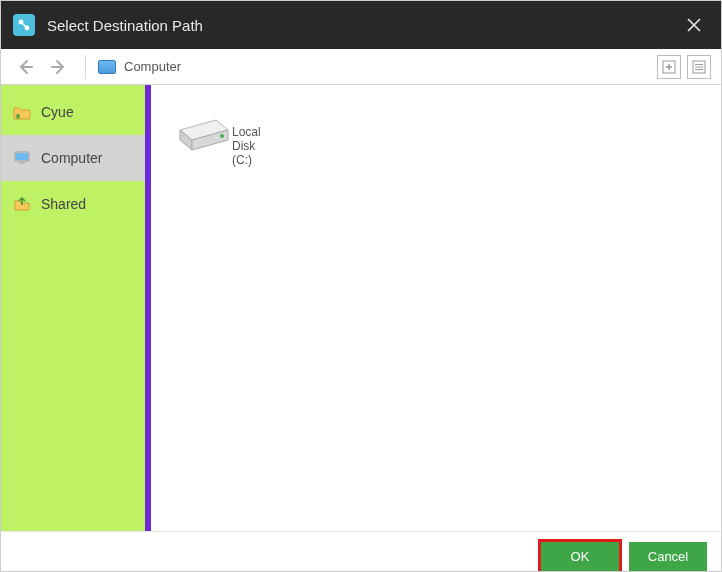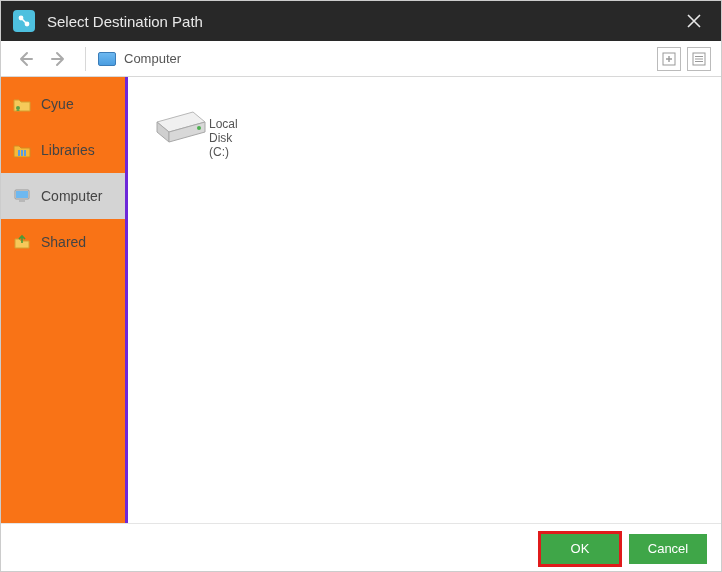--- a/index.html
+++ b/index.html
@@ -1,20 +1,20 @@
 <!DOCTYPE html>
 <html><head>
 <meta charset="utf-8">
 <style>
 * { margin: 0; padding: 0; box-sizing: border-box; font-family: -apple-system, BlinkMacSystemFont, "Segoe UI", Arial, sans-serif; }
 body { background: #fff; width: 722px; height: 572px; overflow: hidden; border: 1px solid #ccc; }
 
 .titlebar {
   background: #282828;
-  height: 40px;
+  height: 48px;
   display: flex;
   align-items: center;
   padding: 0 12px;
   color: #e8e8e8;
 }
 .titlebar .app-icon {
   width: 22px; height: 22px;
   background: #4ec0df;
   border-radius: 4px;
   margin-right: 12px;
@@ -59,23 +59,23 @@
   display:flex; align-items:center; justify-content:center;
   cursor:pointer; color:#888; font-size:13px;
 }
 
 .body {
   display: flex;
   height: calc(572px - 40px - 36px - 50px);
 }
 
 .sidebar {
-  width: 127px;
-  background: #f97316;
-  border-right: 3px solid #6d28d9;
+  width: 150px;
+  background: #bef264;
+  border-right: 6px solid #6d28d9;
   padding-top: 4px;
 }
 .sidebar-item {
   display:flex; align-items:center; gap:10px;
   padding: 14px 12px;
   font-size: 14px;
   color: #444;
   cursor:pointer;
 }
 .sidebar-item.selected { background: #d4d4d4; }
@@ -177,31 +177,20 @@
       <span class="sicon">
         <svg width="18" height="18" viewBox="0 0 18 18">
             <path d="M1 5 L6 5 L8 7 L17 7 L17 16 L1 16 Z" fill="#f6c95a" stroke="#d4a030"></path>
             <circle cx="5" cy="13" r="2" fill="#5aa047"></circle>
             <path d="M3 16 Q5 14 7 16" fill="#5aa047"></path>
           </svg>
       </span>
       <span>Cyue</span>
     </div>
 
-    <div class="sidebar-item">
-      <span class="sicon">
-        <svg width="18" height="18" viewBox="0 0 18 18">
-            <path d="M1 5 L6 5 L8 7 L17 7 L17 16 L1 16 Z" fill="#f6b93b" stroke="#d48b20"></path>
-            <rect x="5" y="9" width="2" height="6" fill="#5a9de0"></rect>
-            <rect x="8" y="9" width="2" height="6" fill="#5a9de0"></rect>
-            <rect x="11" y="9" width="2" height="6" fill="#5a9de0"></rect>
-          </svg>
-      </span>
-      <span>Libraries</span>
-    </div>
 
     <div class="sidebar-item selected">
       <span class="sicon">
         <svg width="18" height="18" viewBox="0 0 18 18">
             <rect x="2" y="3" width="14" height="9" rx="1" fill="#d8d8d8" stroke="#999"></rect>
             <rect x="3" y="4" width="12" height="7" fill="#6db8f0"></rect>
             <rect x="6" y="13" width="6" height="2" fill="#b8b8b8"></rect>
           </svg>
       </span>
       <span>Computer</span>

